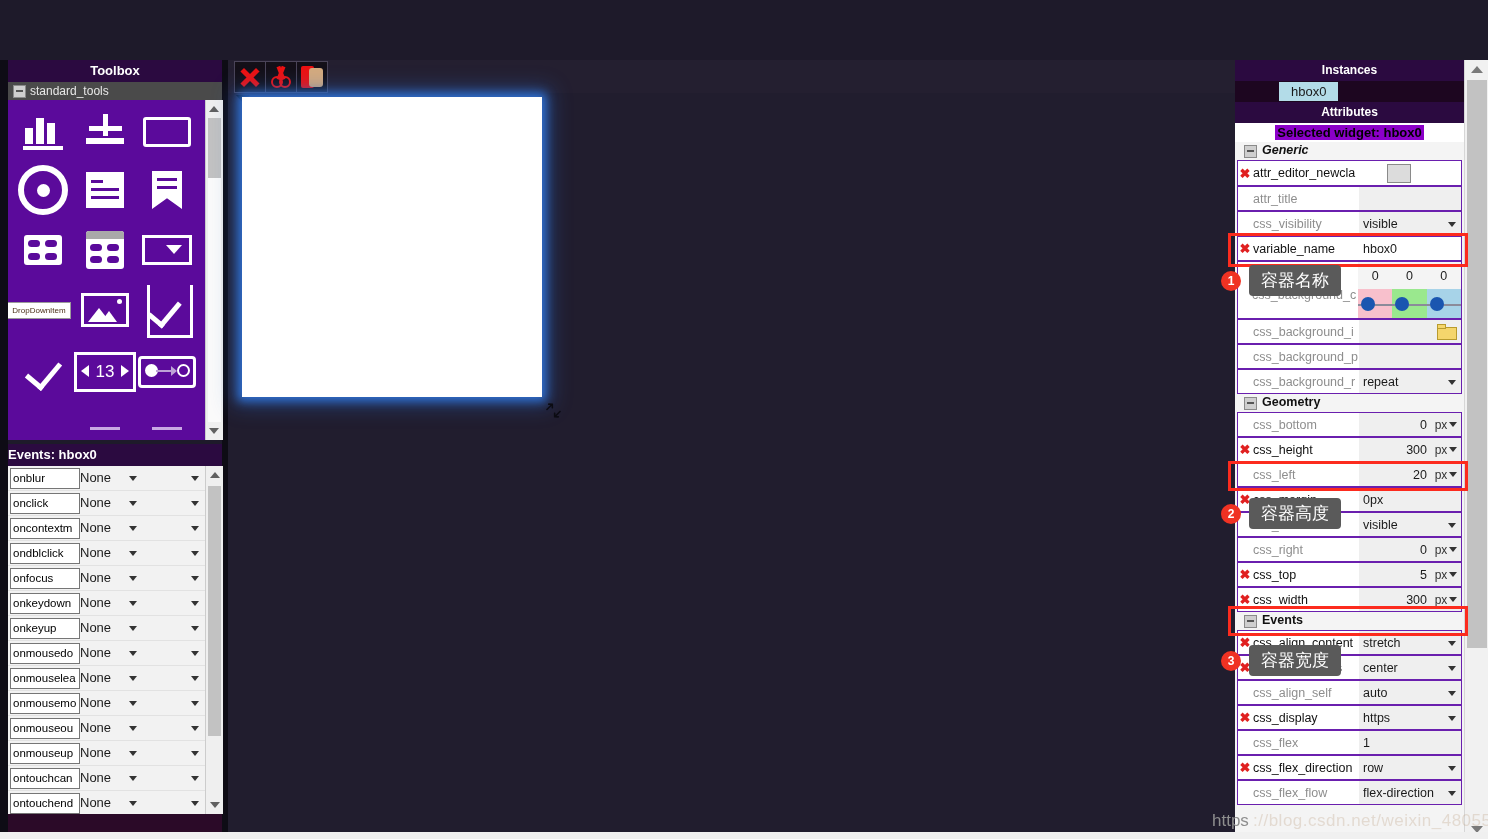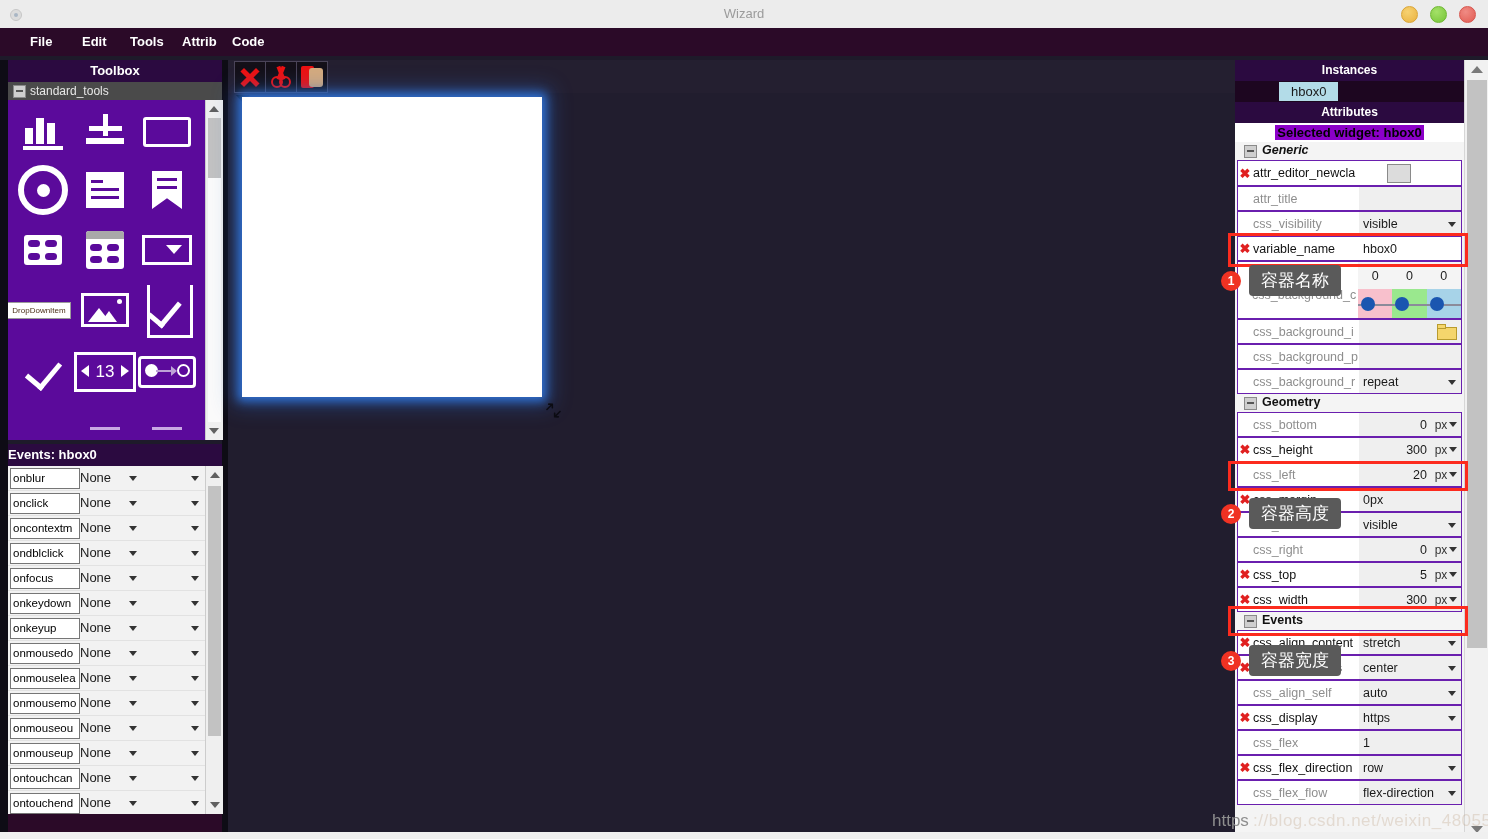--- a/index.html
+++ b/index.html
@@ -400,37 +400,21 @@
   .wm-https {
     position: absolute; font-size: 17px; color: #8e8e8e; white-space: nowrap;
   }
   .bottom-strip { position: absolute; left: 0; top: 832px; width: 1488px; height: 7px; background: #f0f0f0; }
 </style>
 </head>
 <body>
 
 <div class="app">
 
-  <div class="titlebar">
-    <div class="dot-left"></div>
-    <div class="title">Wizard</div>
-    <div class="tl-btns">
-      <div class="tl-btn tl-yellow"></div>
-      <div class="tl-btn tl-green"></div>
-      <div class="tl-btn tl-red"></div>
-    </div>
-  </div>
-
-  <div class="menubar">
-    <div class="mi" style="left:20px">File</div>
-    <div class="mi" style="left:72px">Edit</div>
-    <div class="mi" style="left:120px">Tools</div>
-    <div class="mi" style="left:172px">Attrib</div>
-    <div class="mi" style="left:222px">Code</div>
-  </div>
+
 
   <div class="left-strip"></div>
   <div class="left-strip2"></div>
 
   <div class="toolbox-hdr">Toolbox</div>
   <div class="tb-group">
     <span class="exp"></span><span class="lbl">standard_tools</span>
   </div>
 
   <div class="tb-body">

